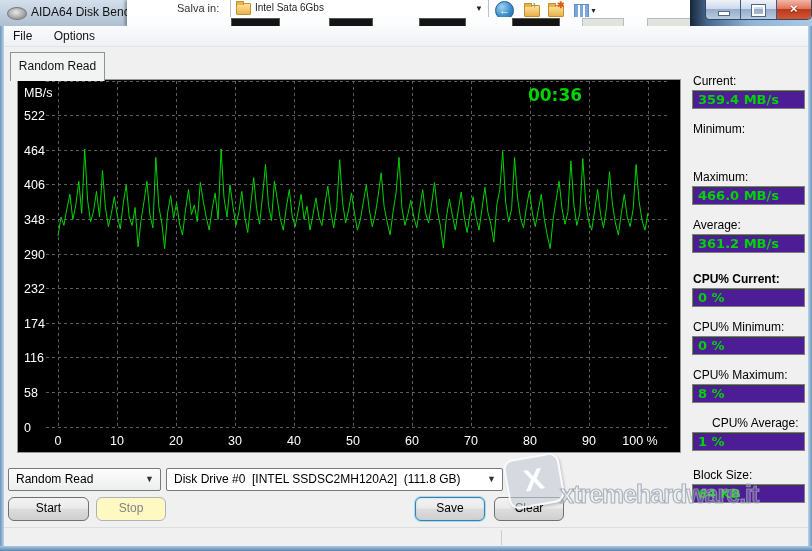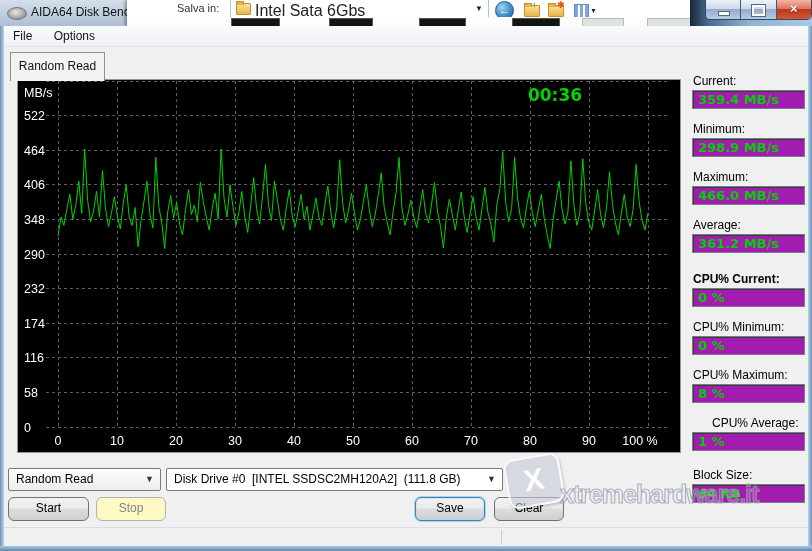--- a/index.html
+++ b/index.html
@@ -12,21 +12,21 @@
   .tb-left{left:0;top:0;width:127px;height:26px;background:linear-gradient(180deg,#d4dfeb,#aebfd2);border-right:1px solid #8fa3b8;}
   .app-icon{left:7px;top:7px;width:18px;height:11px;background:radial-gradient(ellipse at 45% 40%,#e8e8e8,#9a9a9a 70%,#6a6a6a);border-radius:50%;border:1px solid #777;}
   .tb-title{left:31px;top:5px;white-space:nowrap;color:#111;}
 
   
   .dlg{left:127px;top:0;width:563px;height:26px;background:#fff;box-shadow:-2px 0 3px rgba(0,0,0,.35);}
   .dlg-label{left:50px;top:2px;color:#333;font-size:11px;}
   .dlg-combo{left:103px;top:0;width:257px;height:17px;background:#fff;border:1px solid #b4c3d4;border-top:none;}
   .dlg-folder{left:5px;top:3px;width:13px;height:10px;background:linear-gradient(180deg,#ffe39a,#e8b34b);border:1px solid #c29136;border-radius:1px;}
   .dlg-folder:before{content:"";position:absolute;left:-1px;top:-3px;width:6px;height:3px;background:#e8b34b;border:1px solid #c29136;border-bottom:none;border-radius:1px 1px 0 0;}
-  .dlg-combo-text{left:24px;top:2px;font-size:16px;color:#222;white-space:nowrap;text-align:center;}
+  .dlg-combo-text{left:24px;top:2px;font-size:10px;color:#222;white-space:nowrap;text-align:center;}
   .dlg-combo-arrow{right:5px;top:4px;font-size:8px;color:#222;}
   .icon16{top:1px;width:19px;height:17px;text-align:center;}
   .back-circle{width:17px;height:17px;border-radius:50%;background:radial-gradient(circle at 35% 30%,#9fd4f2,#3d8ec9 55%,#1b5e96);border:1px solid #1b5e96;color:#fff;font-size:11px;line-height:16px;font-weight:bold;}
   .mini-folder{position:absolute;left:2px;top:4px;width:14px;height:10px;background:linear-gradient(180deg,#ffe39a,#e8b34b);border:1px solid #c29136;border-radius:1px;}
   .mini-folder:before{content:"";position:absolute;left:-1px;top:-3px;width:6px;height:3px;background:#e8b34b;border:1px solid #c29136;border-bottom:none;}
   .badge{position:absolute;font-size:9px;font-weight:bold;line-height:9px;}
   .views-grid{position:absolute;left:2px;top:3px;width:13px;height:12px;border:1px solid #5c8fcc;background:
       repeating-linear-gradient(90deg,#7da7dd 0 3px,#fff 3px 5px);}
   .thumbstrip{left:127px;top:17px;width:563px;height:9px;background:#fdfdfd;}
   .thumb{position:absolute;top:1px;height:7px;background:#141414;border:1px solid #555;}
@@ -49,21 +49,21 @@
   .tab{left:10px;top:52px;width:93px;height:28px;background:#f2f3f3;border:1px solid #8f9294;border-bottom:none;z-index:2;
        text-align:center;line-height:27px;color:#111;}
 
   
   .chart-panel{left:17px;top:79px;width:662px;height:372px;background:#000;border:1px solid #93979b;}
   .timer{left:495px;top:85px;width:120px;text-align:center;font-size:17px;font-weight:bold;color:#00d400;z-index:3;font-family:"DejaVu Sans",sans-serif;}
 
   
   .stats-panel{left:692px;top:74px;width:114px;height:440px;}
   .stat-label{position:absolute;left:1px;width:113px;height:15px;color:#000;white-space:nowrap;}
-  .stat-value{position:absolute;left:0;width:106px;height:17px;background:#a21caf;border:1px solid #7a7e82;
+  .stat-value{position:absolute;left:0;width:106px;height:17px;background:#4c1d95;border:1px solid #7a7e82;
               box-shadow:inset 1px 1px 0 #3a3a3a;color:#00d400;font-weight:bold;font-size:13px;line-height:17px;
               padding-left:5px;font-family:"DejaVu Sans",sans-serif;}
 
   
   .combo{height:21px;background:linear-gradient(180deg,#fdfdfd,#eceded);border:1px solid #767a7d;border-radius:2px;line-height:21px;}
   .combo .txt{position:absolute;left:7px;top:0;white-space:pre;color:#000;}
   .combo .arr{position:absolute;right:6px;top:0;font-size:9px;color:#333;}
   .combo1{left:8px;top:468px;width:151px;}
   .combo2{left:166px;top:468px;width:335px;background:#fff;}
   .btn{position:absolute;height:22px;border:1px solid #707070;border-radius:6px;text-align:center;line-height:21px;color:#000;
@@ -200,21 +200,20 @@
         <text x="6" y="17" fill="#fff" font-size="12.5" font-family="Liberation Sans, sans-serif">MB/s</text>
         <polyline points="40.0,156.1 43.0,137.0 45.9,145.4 48.9,128.7 51.9,114.3 54.8,139.4 57.8,125.1 60.8,101.2 63.7,133.4 66.7,69.0 69.6,120.3 72.6,141.8 75.6,131.0 78.5,111.4 81.5,137.0 84.5,90.5 87.4,127.5 90.4,146.6 93.4,133.4 96.3,116.7 99.3,135.8 102.3,148.9 105.2,123.9 108.2,104.8 111.2,137.0 114.1,145.4 117.1,127.5 120.1,166.8 123.0,140.6 126.0,121.5 128.9,101.2 131.9,134.6 134.9,147.8 137.8,77.4 140.8,126.3 143.8,143.0 146.7,168.6 149.7,132.2 152.7,115.5 155.6,138.2 158.6,122.7 161.6,144.2 164.5,154.9 167.5,129.9 170.5,109.6 173.4,134.6 176.4,125.1 179.3,141.8 182.3,102.4 185.3,121.5 188.2,137.0 191.2,150.1 194.2,128.7 197.1,113.2 200.1,139.4 203.1,69.0 206.0,117.9 209.0,137.0 212.0,104.8 214.9,126.3 217.9,145.4 220.9,132.2 223.8,111.4 226.8,137.0 229.7,152.5 232.7,125.1 235.7,97.6 238.6,128.7 241.6,144.2 244.6,115.5 247.5,84.5 250.5,125.1 253.5,140.6 256.4,101.2 259.4,120.3 262.4,139.4 265.3,150.1 268.3,127.5 271.3,109.6 274.2,135.8 277.2,146.6 280.2,131.0 283.1,114.3 286.1,139.4 289.0,126.3 292.0,150.1 295.0,134.6 297.9,117.9 300.9,137.0 303.9,145.4 306.8,125.1 309.8,106.0 312.8,132.2 315.7,147.8 318.7,127.5 321.7,79.7 324.6,122.7 327.6,143.0 330.6,129.9 333.5,113.2 336.5,133.4 339.4,150.1 342.4,139.4 345.4,121.5 348.3,104.8 351.3,129.9 354.3,146.6 357.2,134.6 360.2,115.5 363.2,92.9 366.1,126.3 369.1,141.8 372.1,154.9 375.0,132.2 378.0,113.2 381.0,77.4 383.9,127.5 386.9,145.4 389.8,134.6 392.8,120.3 395.8,137.0 398.7,147.8 401.7,128.7 404.7,109.6 407.6,133.4 410.6,143.0 413.6,123.9 416.5,102.4 419.5,131.0 422.5,146.6 425.4,168.0 428.4,137.0 431.4,119.1 434.3,134.6 437.3,150.1 440.3,129.9 443.2,112.0 446.2,137.0 449.1,152.5 452.1,133.4 455.1,116.7 458.0,137.0 461.0,150.1 464.0,128.7 466.9,107.2 469.9,132.2 472.9,144.2 475.8,162.1 478.8,125.1 481.8,109.6 484.7,71.4 487.7,122.7 490.7,141.8 493.6,128.7 496.6,77.4 499.5,117.9 502.5,138.2 505.5,147.8 508.4,127.5 511.4,110.8 514.4,133.4 517.3,146.6 520.3,129.9 523.3,114.3 526.2,138.2 529.2,154.9 532.2,168.6 535.1,139.4 538.1,120.3 541.1,101.2 544.0,128.7 547.0,144.2 549.9,132.2 552.9,80.9 555.9,125.1 558.8,145.4 561.8,133.4 564.8,78.6 567.7,122.7 570.7,141.8 573.7,150.1 576.6,131.0 579.6,109.6 582.6,134.6 585.5,147.8 588.5,127.5 591.5,91.7 594.4,123.9 597.4,143.0 600.4,154.9 603.3,133.4 606.3,114.3 609.2,137.0 612.2,146.6 615.2,128.7 618.1,84.5 621.1,121.5 624.1,140.6 627.0,150.1 630.0,132.8" fill="none" stroke="#00d400" stroke-width="1"></polyline>
       </svg>
   </div>
   <div class="abs timer">00:36</div>
 
   <div class="abs stats-panel">
       <div class="stat-label" style="top: 0px;">Current:</div>
       <div class="stat-value" style="top: 16px;">359.4 MB/s</div>
       <div class="stat-label" style="top: 48px;">Minimum:</div>
-      <div class="stat-value" style="top: 64px;">298.9 MB/s</div>
       <div class="stat-label" style="top: 96px;">Maximum:</div>
       <div class="stat-value" style="top: 112px;">466.0 MB/s</div>
       <div class="stat-label" style="top: 144px;">Average:</div>
       <div class="stat-value" style="top: 160px;">361.2 MB/s</div>
       <div class="stat-label" style="top: 198px; font-weight: bold;">CPU% Current:</div>
       <div class="stat-value" style="top: 214px;">0 %</div>
       <div class="stat-label" style="top: 246px;">CPU% Minimum:</div>
       <div class="stat-value" style="top: 262px;">0 %</div>
       <div class="stat-label" style="top: 294px;">CPU% Maximum:</div>
       <div class="stat-value" style="top: 310px;">8 %</div>

